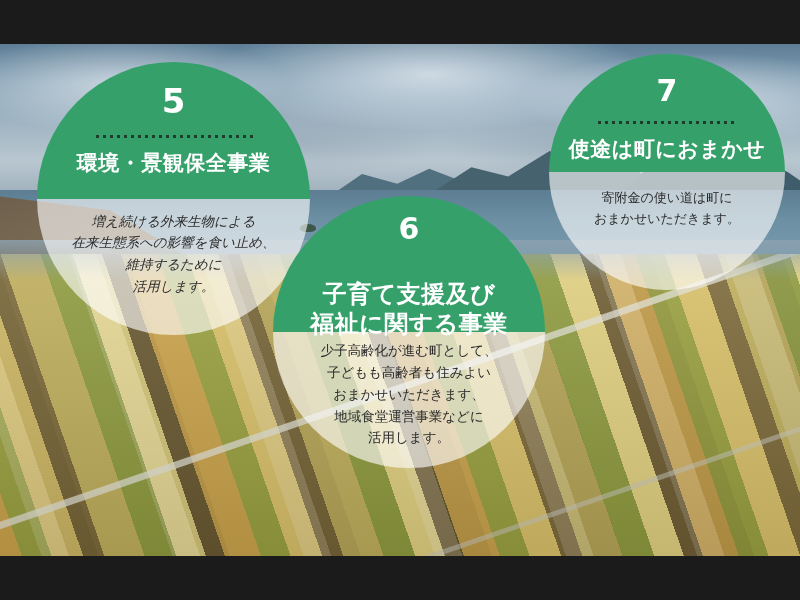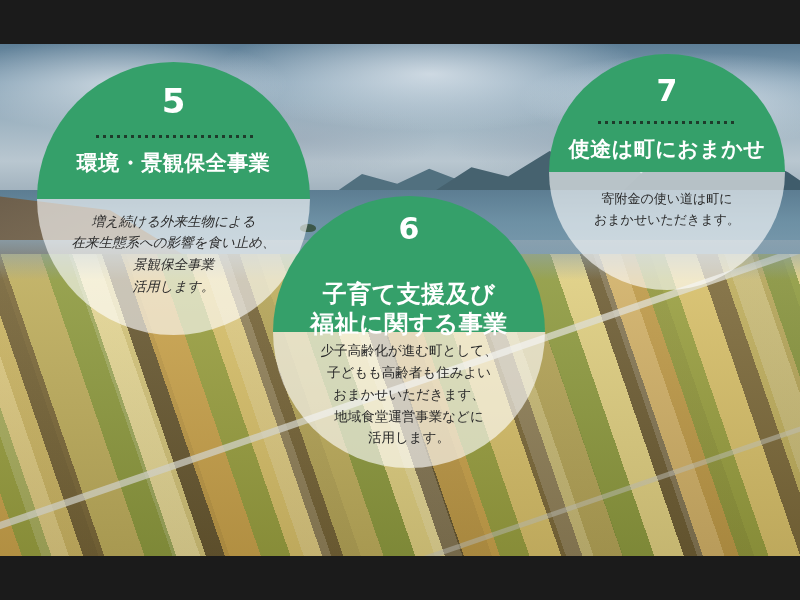--- a/index.html
+++ b/index.html
@@ -105,21 +105,21 @@
   #circle2 .num{font-size:30px;margin-top:18px;}
   #circle2 .dots{width:148px;margin-top:13px;}
   #circle2 .ttl{font-size:24px;margin-top:22px;}
   #circle2 .body{margin-top:9px;width:228px;font-family:Liberation Mono, monospace;}
 
   
   #circle3{left:549px;top:54px;width:236px;height:236px;}
   #circle3 .num{font-size:30px;margin-top:22px;}
   #circle3 .dots{width:142px;margin-top:14px;}
   #circle3 .ttl{font-size:21px;margin-top:11px;}
-  #circle3 .body{margin-top:16px;width:196px;font-size:13px;}
+  #circle3 .body{margin-top:16px;width:196px;font-size:13px;font-family:Liberation Mono, monospace;}
 </style>
 </head>
 <body>
 
 <div id="stage">
 
   <div id="photo">
     <div class="sky"></div>
     <div class="mtn m3"></div>
     <div class="mtn m1"></div>
@@ -142,21 +142,21 @@
   <div class="circle" id="circle1">
     <div class="c-top">
       <div class="num">5</div>
       <div class="dots"></div>
       <div class="ttl">環境・景観保全事業</div>
     </div>
     <div class="c-bot">
       <div class="body">
         <div>増え続ける外来生物による</div>
         <div>在来生態系への影響を食い止め、</div>
-        <div>景観保全事業</div>
+        <div>維持するために</div>
         <div>活用します。</div>
       </div>
     </div>
   </div>
 
   <div class="circle" id="circle3">
     <div class="c-top">
       <div class="num">7</div>
       <div class="dots"></div>
       <div class="ttl">使途は町におまかせ</div>

